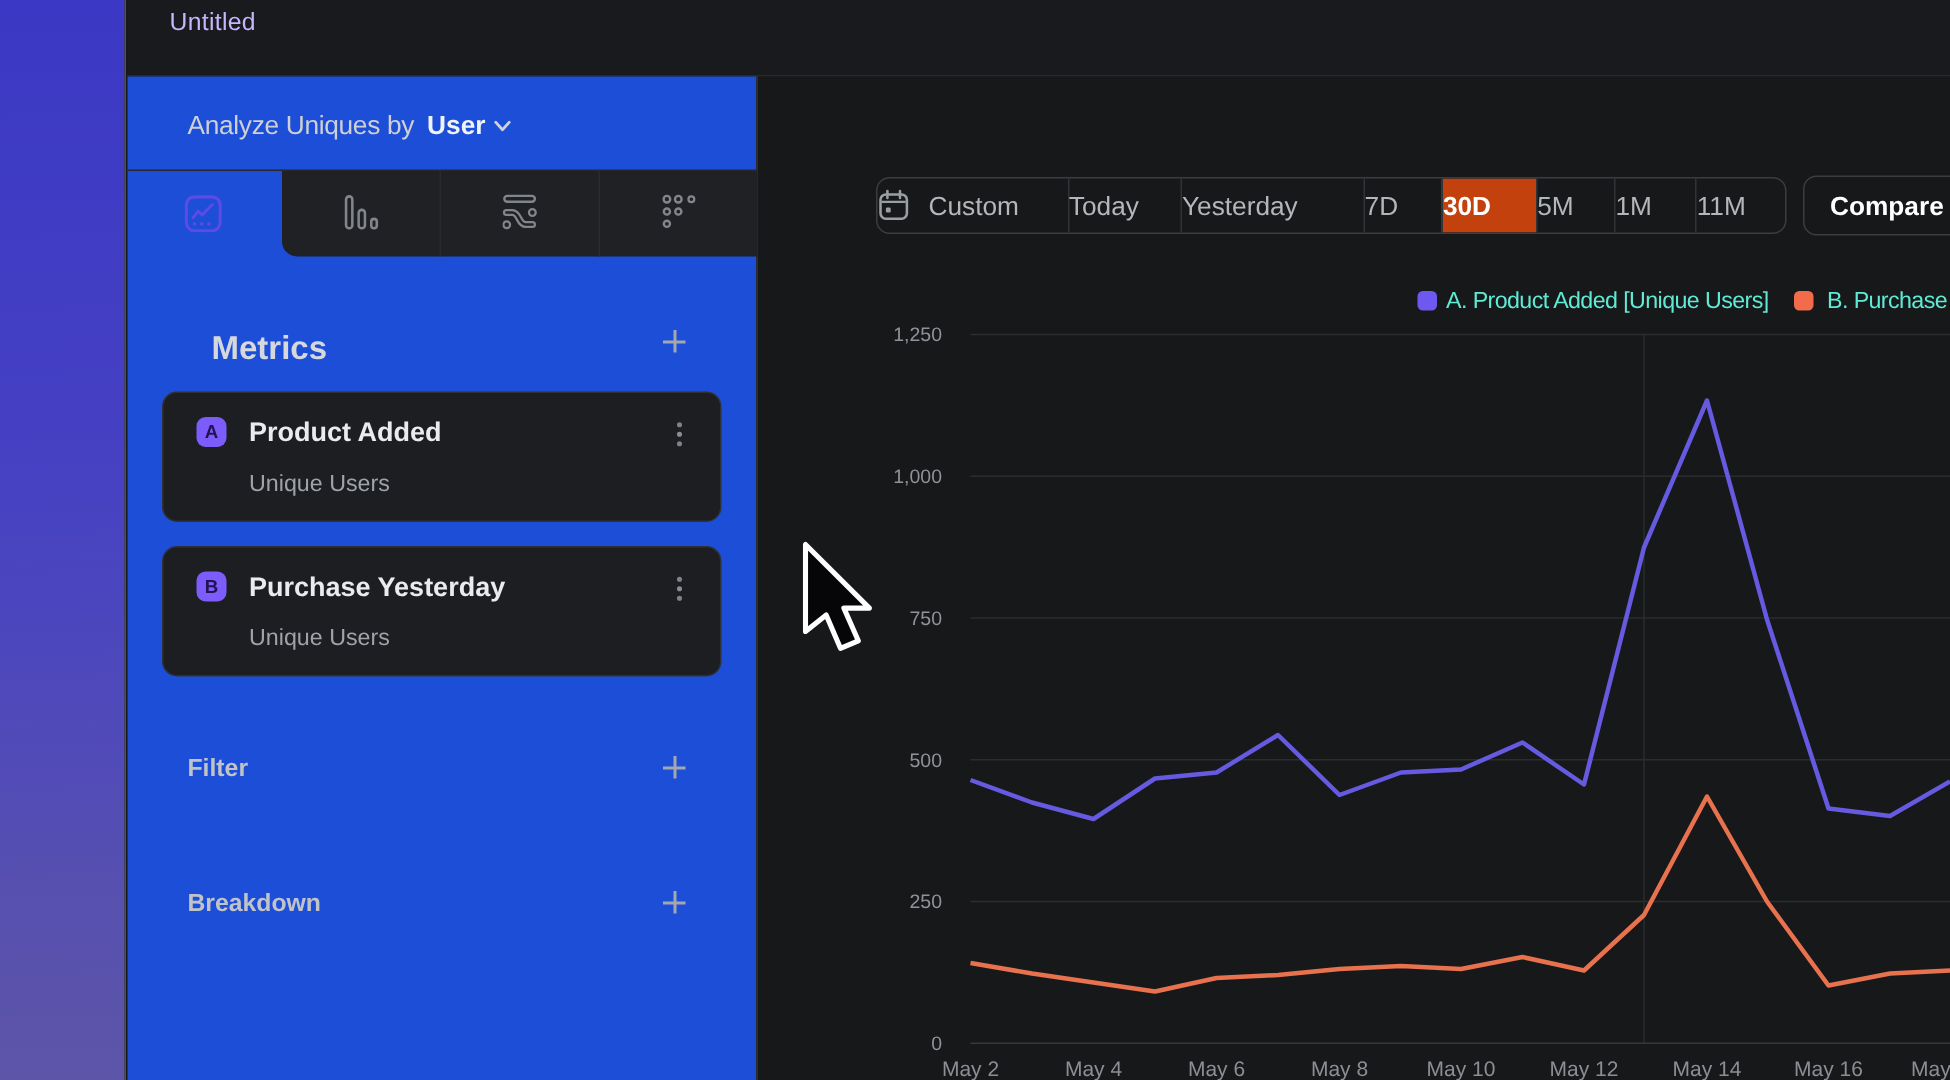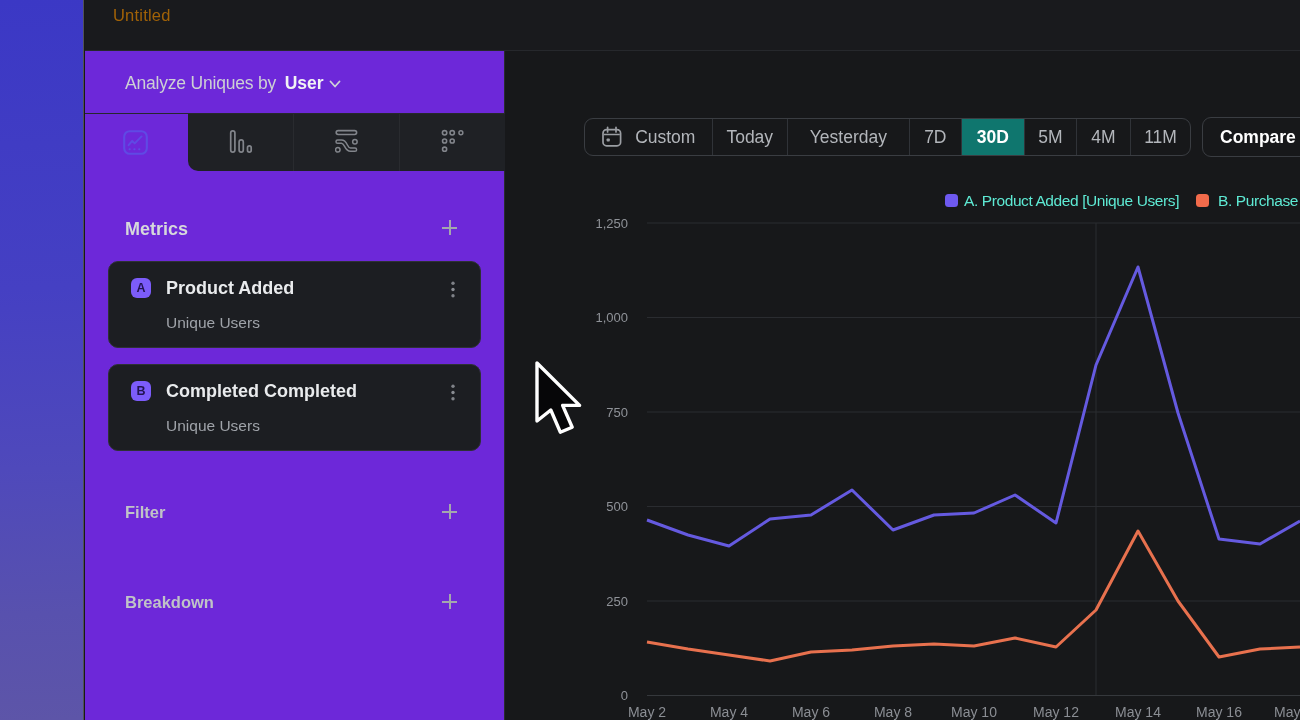--- a/index.html
+++ b/index.html
@@ -7,57 +7,57 @@
     font-family:"Liberation Sans", sans-serif; }
   .abs { position:absolute; }
   #stage { position:relative; width:1300px; height:720px; overflow:hidden; }
 
   #strip { left:0; top:0; width:84px; height:720px;
     background:linear-gradient(178deg,#3b38c5 0%,#4540c3 40%,#4f49bb 65%,#5851ae 85%,#5d55a8 100%);
     border-right:1px solid #515257; }
 
   #topbar { left:85px; top:0; right:0; height:51px; background:#191a1d;
     border-bottom:1px solid #26282c; }
-  #untitled { left:28px; top:6px; font-size:16.5px; color:#a16207; letter-spacing:.2px; }
-
-  #panel { left:85px; top:51px; width:420px; bottom:0; background:#6d28d9;
+  #untitled { left:28px; top:6px; font-size:16.5px; color:#c4b5fd; letter-spacing:.2px; }
+
+  #panel { left:85px; top:51px; width:420px; bottom:0; background:#1d4ed8;
     border-right:1px solid #292b2f; }
 
   #analyze { left:40px; top:22px; font-size:17.5px; letter-spacing:-0.2px; color:#cdd0d4; }
   #analyze b { color:#f1f2f4; font-weight:700; margin-left:4px; letter-spacing:0;}
 
   #tabstrip { left:0; top:62px; width:420px; height:57px; border-top:1px solid #26282c; }
   #tabband { left:103px; top:0; right:0; height:57px; background:#1f2125;
     border-radius:0 0 0 10px; }
   .tabdiv { top:0; width:1px; height:57px; background:#292b2f; }
 
   #metrics-h { left:40px; top:168px; width:332px; }
-  .sech { font-size:18px; font-weight:700; color:#d6d8db; }
+  .sech { font-size:22px; font-weight:700; color:#d6d8db;margin-left:16px; }
   .sech2 { font-size:16.5px; font-weight:700; color:#c0c3c7; }
 
   .card { left:23px; width:373px; height:87px; background:#1c1e22;
     border:1px solid #2e3135; border-radius:10px; }
   .badge { left:22px; top:16px; width:20px; height:20px; border-radius:6px;
     background:#7c5cfa; color:#221352; font-size:12.5px; font-weight:700;
     text-align:center; line-height:20px; }
   .ctitle { left:57px; top:16px; font-size:18px; font-weight:700; color:#e9ebed; }
   .csub { left:57px; top:51.5px; font-size:15.5px; color:#9fa3a9; }
 
   .plus { width:15px; height:15px; }
   .plus:before { content:""; position:absolute; left:0; right:0; top:7px; height:1.6px; background:#a4a7ad;}
   .plus:after { content:""; position:absolute; top:0; bottom:0; left:7px; width:1.6px; background:#a4a7ad;}
 
   #main { left:506px; top:51px; width:794px; bottom:0; background:#17181a; overflow:hidden; }
 
   #datebar { left:78px; top:67px; width:607px; height:38px; border:1px solid #3a3d42;
     border-radius:9px; display:flex; align-items:stretch; overflow:hidden; }
-  .dseg { display:flex; align-items:center; justify-content:center;
+  .dseg { display:flex; align-items:center; justify-content:flex-start;
     font-size:17.5px; color:#b3b6bb; border-left:1px solid #303338; }
   .dseg:first-child { border-left:none; }
-  .dsel { background:#0f766e; color:#ffffff; font-weight:700; }
+  .dsel { background:#c2410c; color:#ffffff; font-weight:700; }
 
   #compare { left:696px; top:66px; width:128px; height:40px; border:1px solid #3a3d42;
     border-radius:9px; color:#fff; font-size:17.5px; font-weight:700;
     display:flex; align-items:center; padding-left:17px; }
 
   #legend { left:0; top:142px; width:794px; height:16px; }
   .lsq { top:1px; width:13px; height:13px; border-radius:3.5px; }
   .ltxt { top:-1px; font-size:15.5px; letter-spacing:-0.4px; color:#5eead4; white-space:nowrap; }
 
   #cursor { left:534px; top:360px; }
@@ -123,21 +123,21 @@
       <div class="abs ctitle">Product Added</div>
       <div class="abs csub">Unique Users</div>
       <svg class="abs kebab" style="right:25px; top:19px;" width="4" height="17" viewBox="0 0 4 17">
         <circle cx="2" cy="2.2" r="1.7" fill="#7f8288"></circle>
           <circle cx="2" cy="8.5" r="1.7" fill="#8a8d93"></circle>
           <circle cx="2" cy="14.8" r="1.7" fill="#7f8288"></circle>
       </svg>
     </div>
     <div class="abs card" style="top:313px;">
       <div class="abs badge">B</div>
-      <div class="abs ctitle">Completed Completed</div>
+      <div class="abs ctitle">Purchase Yesterday</div>
       <div class="abs csub">Unique Users</div>
       <svg class="abs kebab" style="right:25px; top:19px;" width="4" height="17" viewBox="0 0 4 17">
         <circle cx="2" cy="2.2" r="1.7" fill="#7f8288"></circle>
           <circle cx="2" cy="8.5" r="1.7" fill="#8a8d93"></circle>
           <circle cx="2" cy="14.8" r="1.7" fill="#7f8288"></circle>
       </svg>
     </div>
 
     <div class="abs" style="left:40px; top:452px; width:332px;">
       <span class="sech2">Filter</span>
@@ -159,21 +159,21 @@
           <line x1="2.8" y1="8.6" x2="18.8" y2="8.6" stroke="#9b9ea3" stroke-width="1.5"></line>
           <rect x="5.6" y="12.4" width="3.2" height="3.2" rx="0.8" fill="#9b9ea3"></rect>
         </svg>
         <span>Custom</span>
       </div>
       <div class="dseg" style="width:78px;">Today</div>
       <div class="dseg" style="width:126px;">Yesterday</div>
       <div class="dseg" style="width:54px;">7D</div>
       <div class="dseg dsel" style="width:65px;">30D</div>
       <div class="dseg" style="width:54px;">5M</div>
-      <div class="dseg" style="width:56px;">4M</div>
+      <div class="dseg" style="width:56px;">1M</div>
       <div class="dseg" style="width:62px; border-right:none;">11M</div>
     </div>
     <div class="abs" id="compare">Compare</div>
 
     <div class="abs" id="legend">
       <div class="abs lsq" style="left:439px; background:#6e59f0;"></div>
       <div class="abs ltxt" style="left:458px;">A. Product Added [Unique Users]</div>
       <div class="abs lsq" style="left:690px; background:#f26b4b;"></div>
       <div class="abs ltxt" style="left:712px;">B. Purchase Completed [Unique Users]</div>
     </div>

